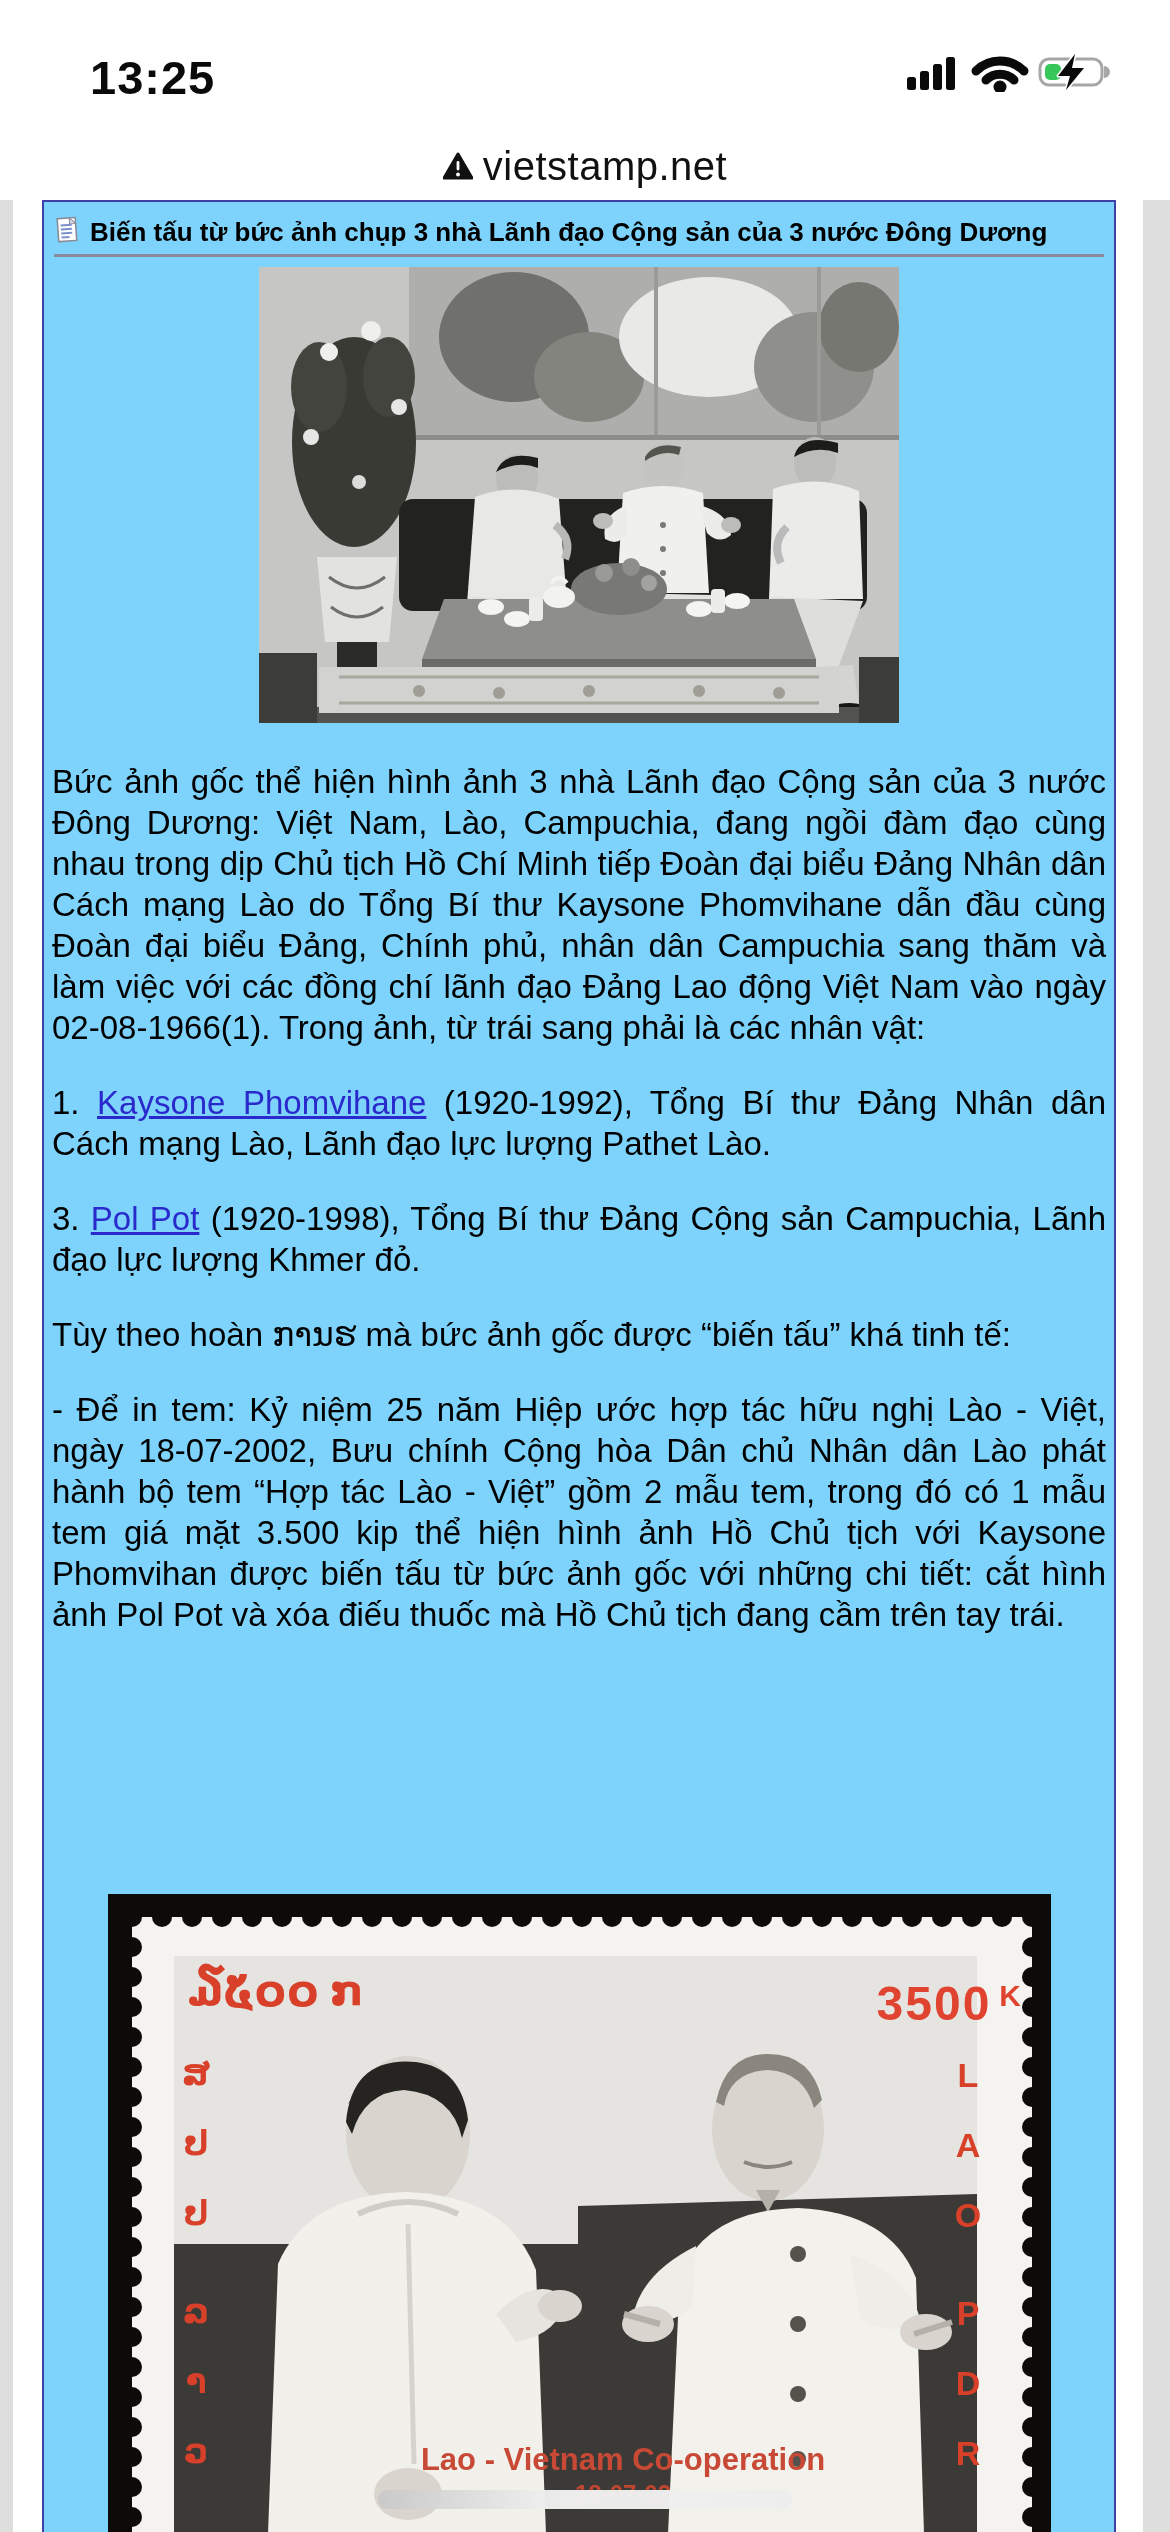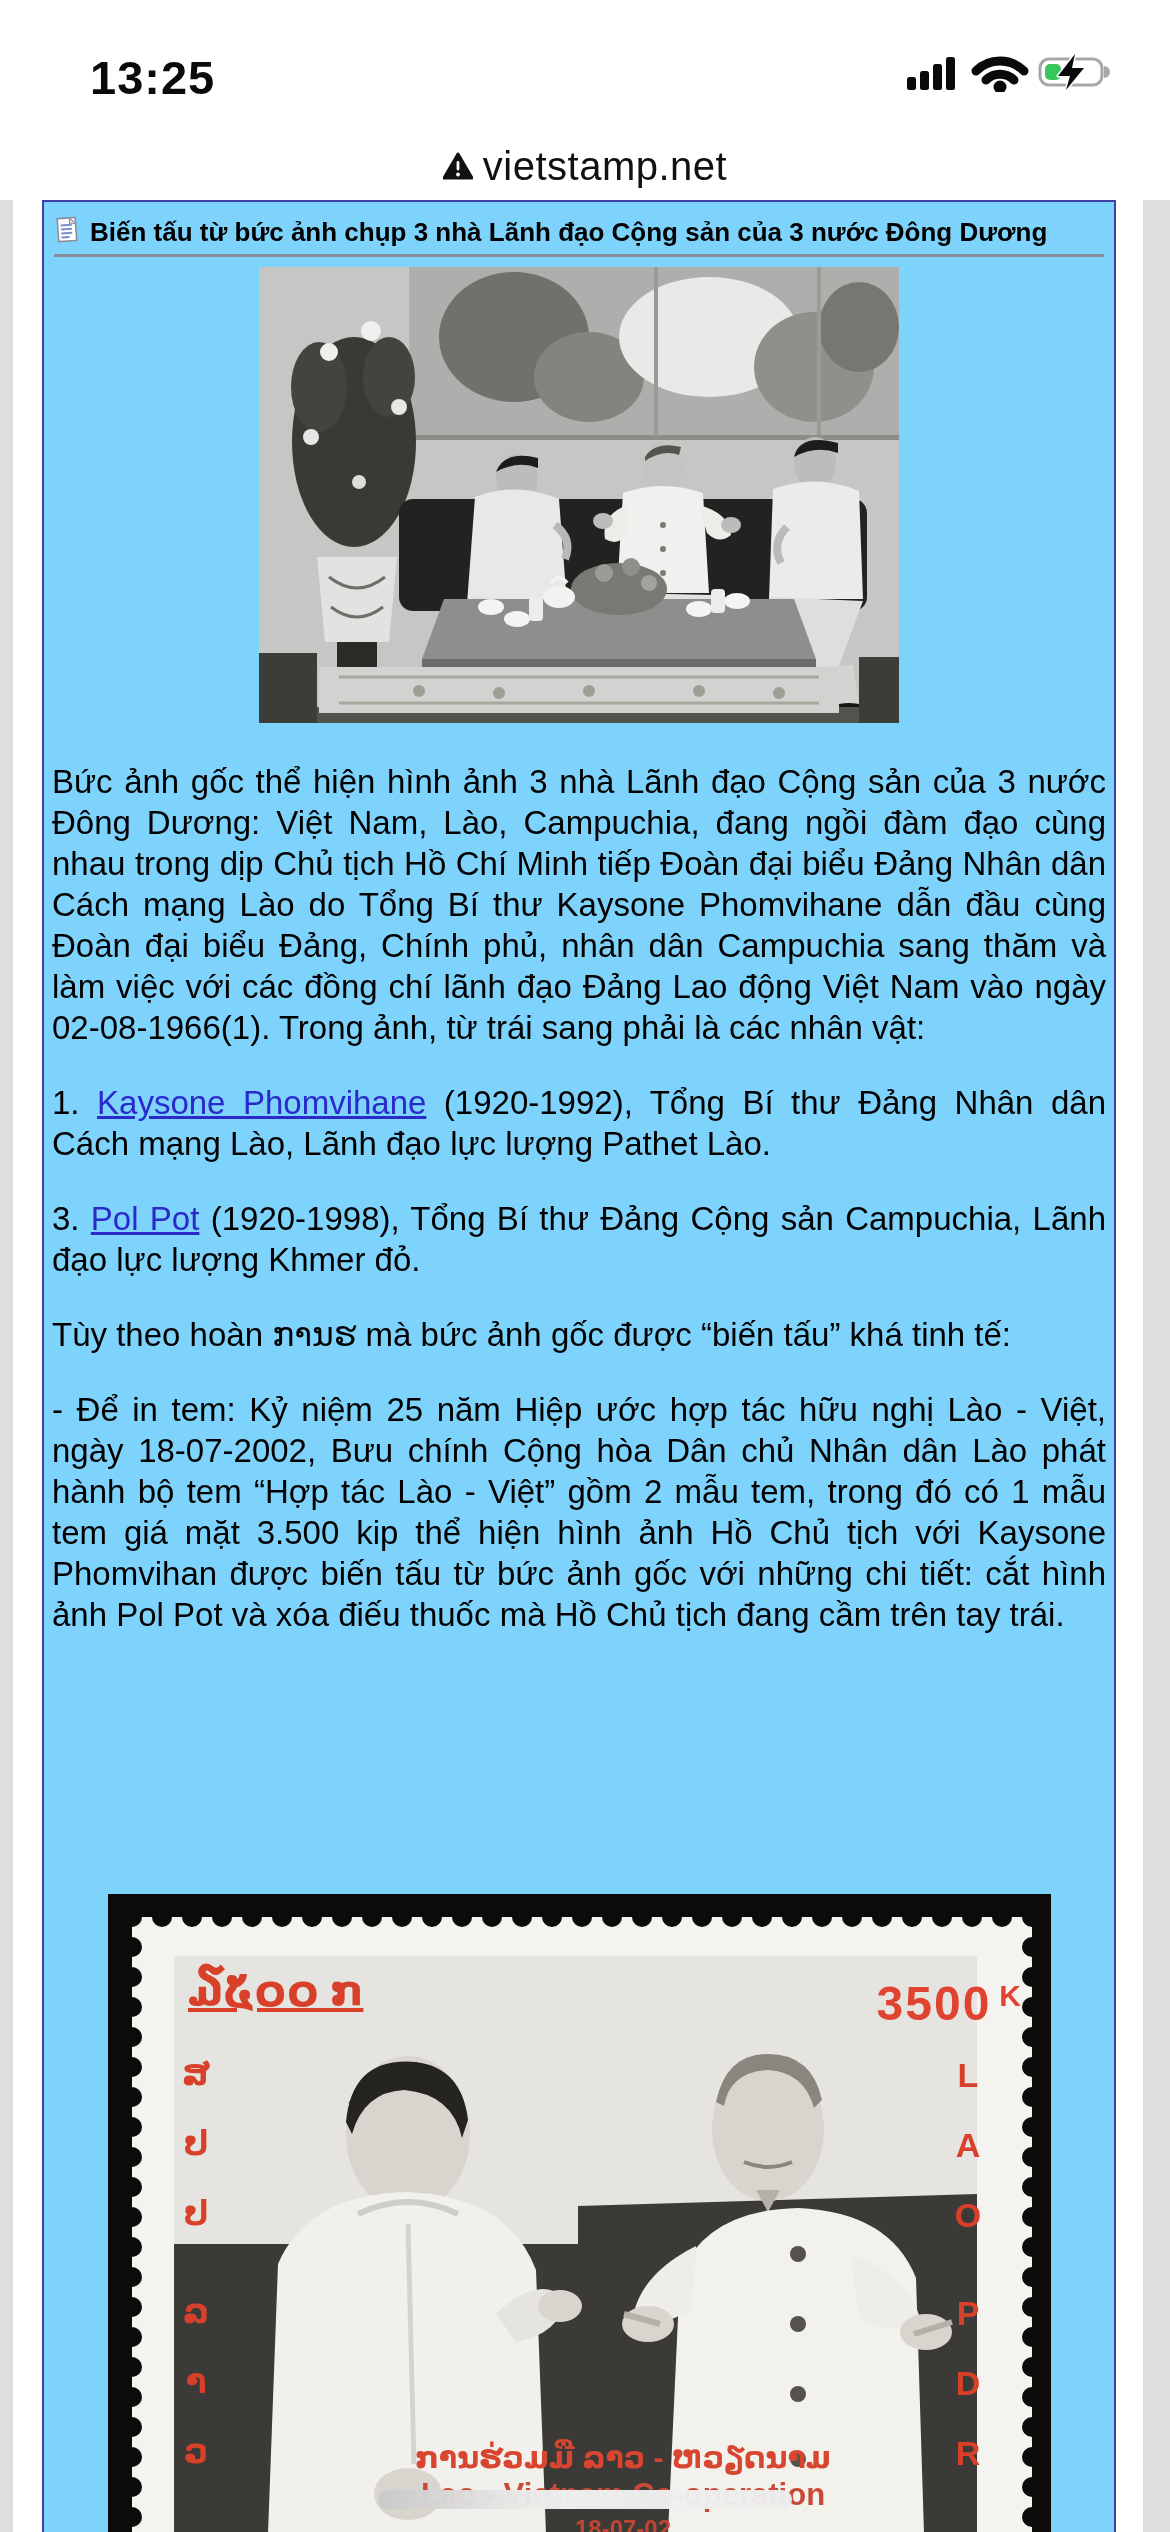--- a/index.html
+++ b/index.html
@@ -41,21 +41,21 @@
   .post-text p{margin:34px 0;}
   .post-text p.first{margin-top:38px;}
   .lnk{color:#2929cc;text-decoration:underline;}
   
   .stamp{
     position:absolute;left:64px;top:1692px;width:943px;height:640px;
     background:#0c0b09;overflow:hidden;
   }
   .stamp svg.art{position:absolute;left:0;top:0;}
   .st-red{position:absolute;color:#dd4b30;font-weight:bold;white-space:nowrap;}
-  .st-denom-lao{left:80px;top:72px;font-size:42px;color:#d8402a;text-decoration:underline;}
+  .st-denom-lao{left:80px;top:72px;font-size:42px;color:#d8402a;}
   .st-denom{right:28px;top:82px;font-size:48px;letter-spacing:2px;color:#e04430;}
   .st-denom .cur{font-size:30px;vertical-align:14px;margin-left:8px;}
   .st-col{position:absolute;width:44px;text-align:center;}
   .st-col span{display:block;color:#d8402a;font-weight:bold;}
   .st-col.lao{left:66px;top:144px;font-size:34px;}
   .st-col.lat{left:838px;top:146px;font-size:34px;}
   .st-col span.g1{margin-bottom:28px;line-height:70px;}
   .st-col span.g0{line-height:70px;}
   .st-captions{position:absolute;left:0;top:546px;width:1030px;text-align:center;}
   .st-captions .lao{font-size:30px;color:#d84530;font-weight:bold;}
@@ -366,21 +366,20 @@
     </div>
     <div class="st-col lat">
       <span class="g0">L</span>
       <span class="g0">A</span>
       <span class="g1">O</span>
       <span class="g0">P</span>
       <span class="g0">D</span>
       <span class="g0">R</span>
     </div>
     <div class="st-captions">
-      <div class="lao">ການຮ່ວມມື ລາວ - ຫວຽດນາມ</div>
       <div class="en">Lao - Vietnam Co-operation</div>
       <div class="date">18-07-02</div>
     </div>
   </div>
 
 </div>
 
 <div class="home-indicator"></div>
 
 </body></html>

